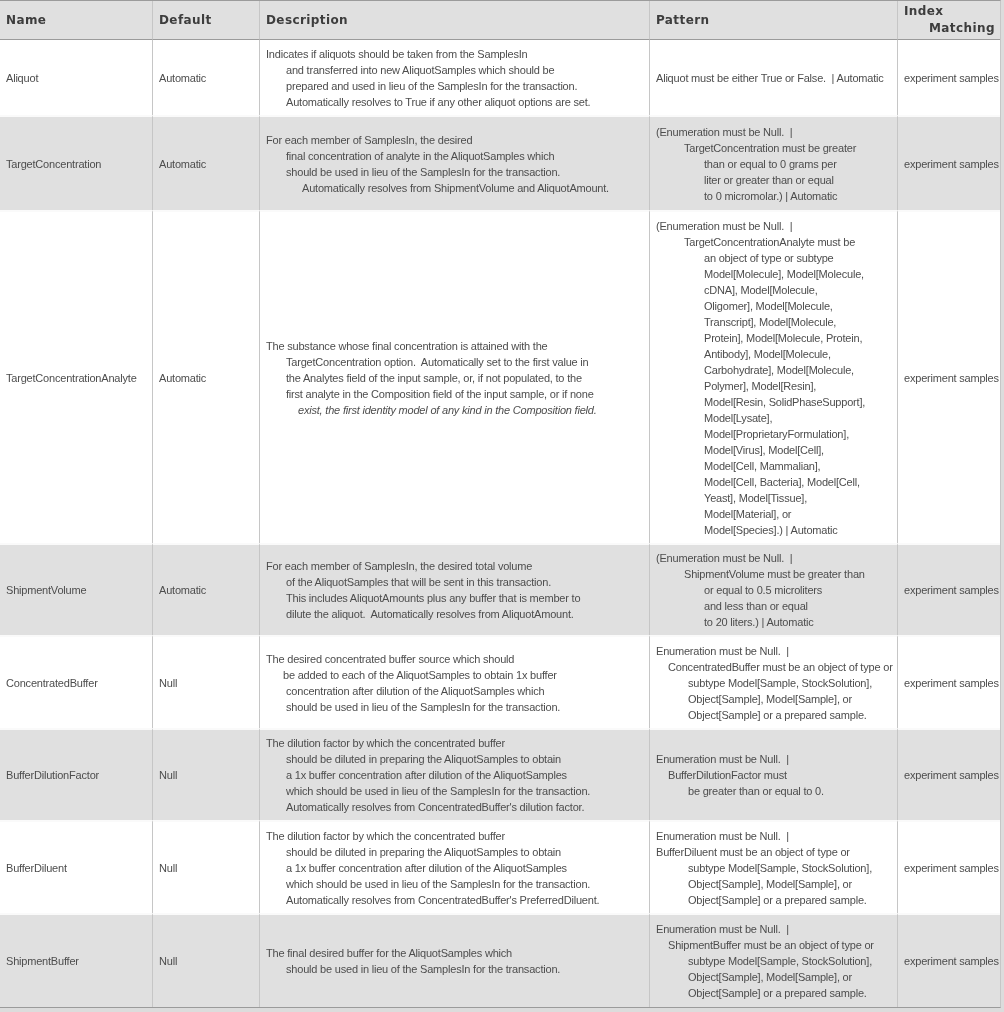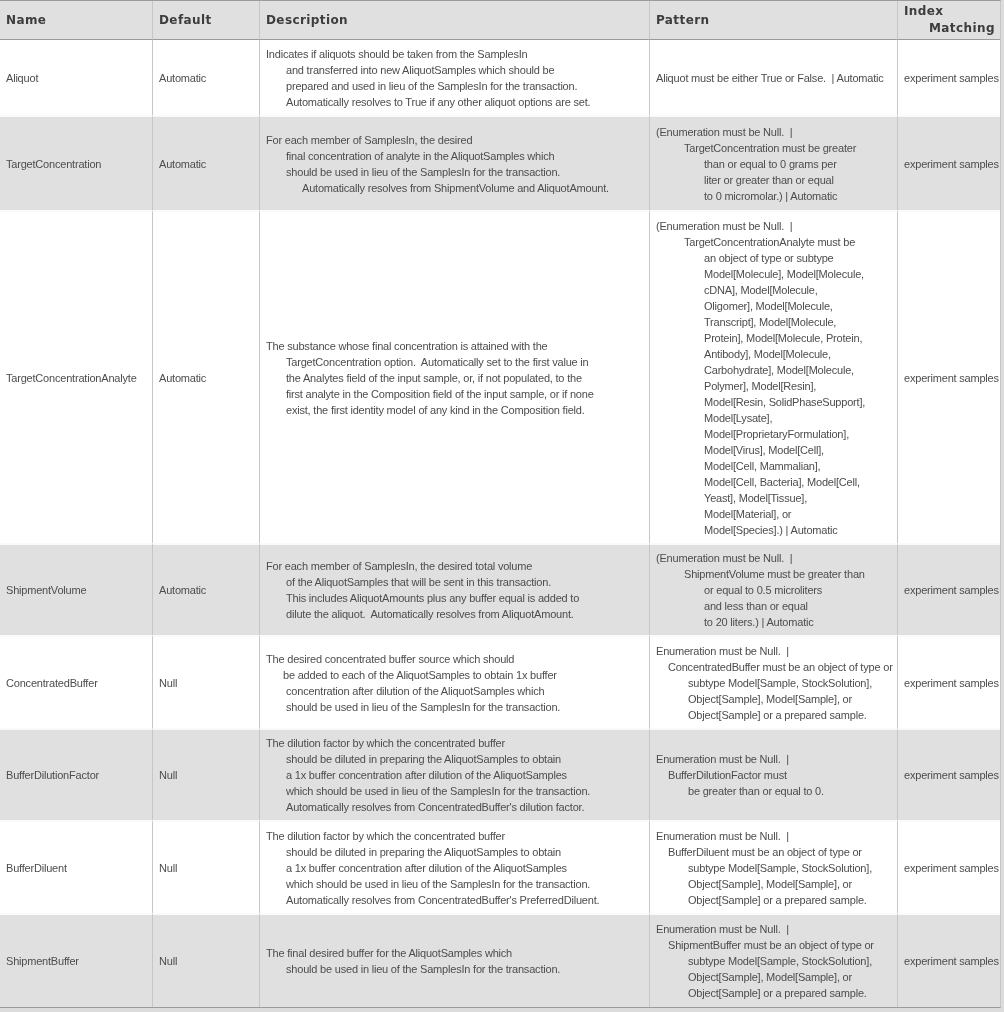--- a/index.html
+++ b/index.html
@@ -180,21 +180,21 @@
           <div class="cellwrap">
             <div class="line">Automatic</div>
           </div>
         </td>
         <td>
           <div class="cellwrap">
             <div class="line">The substance whose final concentration is attained with the</div>
             <div class="line" style="margin-left: 20px;">TargetConcentration option.  Automatically set to the first value in</div>
             <div class="line" style="margin-left: 20px;">the Analytes field of the input sample, or, if not populated, to the</div>
             <div class="line" style="margin-left: 20px;">first analyte in the Composition field of the input sample, or if none</div>
-            <div class="line" style="margin-left: 20px;">exist, the first identity model of any kind in the Composition field.</div>
+            <div class="line" style="margin-left: 32px; font-style: italic;">exist, the first identity model of any kind in the Composition field.</div>
           </div>
         </td>
         <td>
           <div class="cellwrap">
             <div class="line">(Enumeration must be Null.  |</div>
             <div class="line" style="margin-left: 28px;">TargetConcentrationAnalyte must be</div>
             <div class="line" style="margin-left: 48px;">an object of type or subtype</div>
             <div class="line" style="margin-left: 48px;">Model[Molecule], Model[Molecule,</div>
             <div class="line" style="margin-left: 48px;">cDNA], Model[Molecule,</div>
             <div class="line" style="margin-left: 48px;">Oligomer], Model[Molecule,</div>
@@ -228,21 +228,21 @@
         </td>
         <td>
           <div class="cellwrap">
             <div class="line">Automatic</div>
           </div>
         </td>
         <td>
           <div class="cellwrap">
             <div class="line">For each member of SamplesIn, the desired total volume</div>
             <div class="line" style="margin-left: 20px;">of the AliquotSamples that will be sent in this transaction.</div>
-            <div class="line" style="margin-left: 20px;">This includes AliquotAmounts plus any buffer equal is added to</div>
+            <div class="line" style="margin-left: 20px;">This includes AliquotAmounts plus any buffer that is member to</div>
             <div class="line" style="margin-left: 20px;">dilute the aliquot.  Automatically resolves from AliquotAmount.</div>
           </div>
         </td>
         <td>
           <div class="cellwrap">
             <div class="line">(Enumeration must be Null.  |</div>
             <div class="line" style="margin-left: 28px;">ShipmentVolume must be greater than</div>
             <div class="line" style="margin-left: 48px;">or equal to 0.5 microliters</div>
             <div class="line" style="margin-left: 48px;">and less than or equal</div>
             <div class="line" style="margin-left: 48px;">to 20 liters.) | Automatic</div>
@@ -337,21 +337,21 @@
             <div class="line">The dilution factor by which the concentrated buffer</div>
             <div class="line" style="margin-left: 20px;">should be diluted in preparing the AliquotSamples to obtain</div>
             <div class="line" style="margin-left: 20px;">a 1x buffer concentration after dilution of the AliquotSamples</div>
             <div class="line" style="margin-left: 20px;">which should be used in lieu of the SamplesIn for the transaction.</div>
             <div class="line" style="margin-left: 20px;">Automatically resolves from ConcentratedBuffer's PreferredDiluent.</div>
           </div>
         </td>
         <td>
           <div class="cellwrap">
             <div class="line">Enumeration must be Null.  |</div>
-            <div class="line" style="margin-left: 12px;">BufferDiluent must be an object of type or</div>
+            <div class="line" style="">BufferDiluent must be an object of type or</div>
             <div class="line" style="margin-left: 32px;">subtype Model[Sample, StockSolution],</div>
             <div class="line" style="margin-left: 32px;">Object[Sample], Model[Sample], or</div>
             <div class="line" style="margin-left: 32px;">Object[Sample] or a prepared sample.</div>
           </div>
         </td>
         <td>
           <div class="cellwrap">
             <div class="line">experiment samples</div>
           </div>
         </td>

